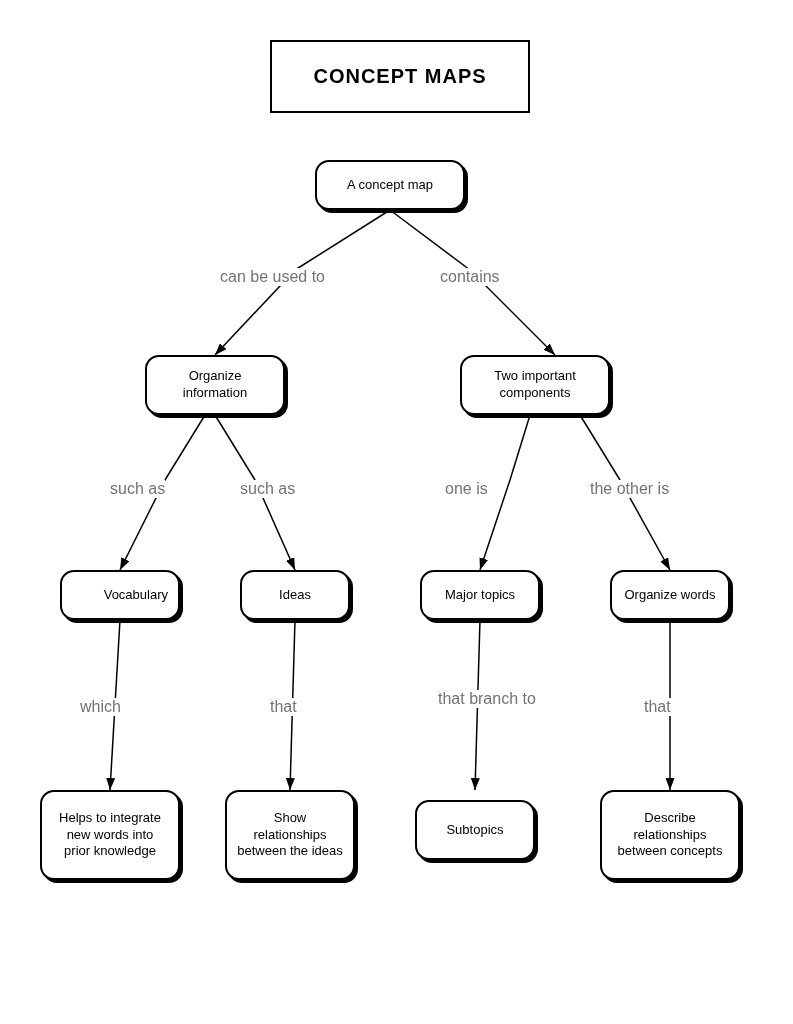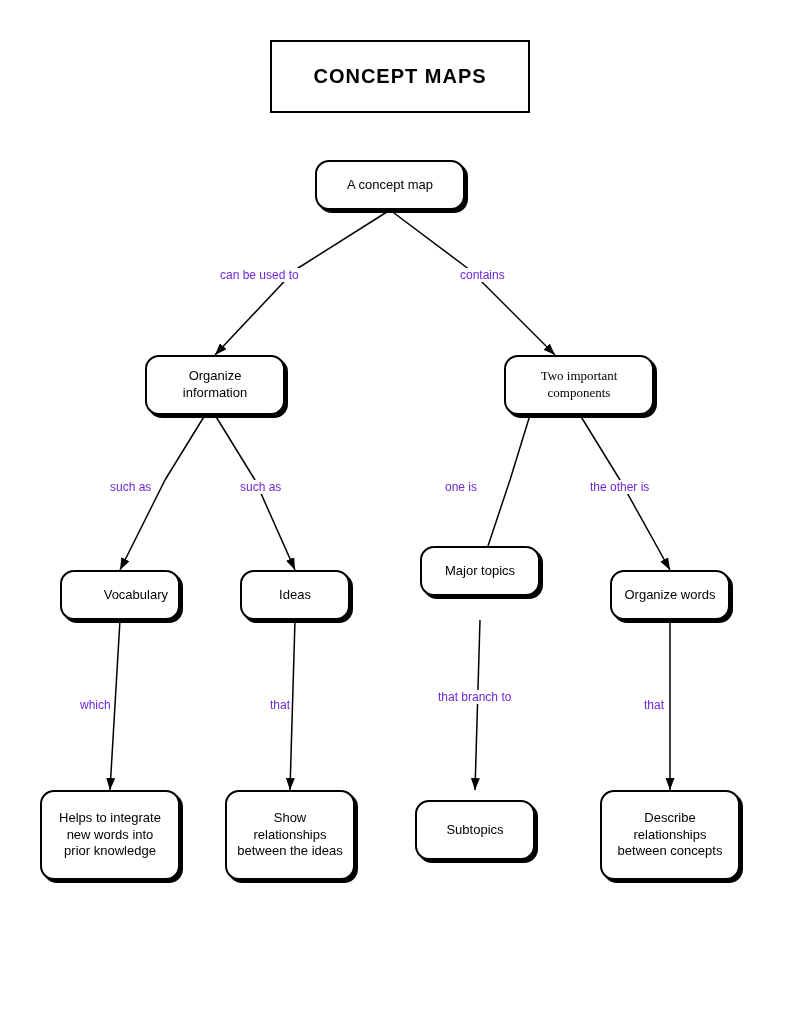--- a/index.html
+++ b/index.html
@@ -45,22 +45,22 @@
       align-items: center;
       justify-content: center;
       line-height: 1.3;
       box-shadow: 3px 3px 0px #000;
       padding: 20px 10px;
     }
 
     
     .link-label {
       position: absolute;
-      font-size: 12px;
-      color: #6d28d9;
+      font-size: 16px;
+      color: #737373;
       text-align: left;
       background: #fff;
     }
 
     
     .arrows-svg {
       position: absolute;
       top: 0;
       left: 0;
       width: 793px;
@@ -107,21 +107,21 @@
     <line x1="295" y1="620" x2="290" y2="790" stroke="#000" stroke-width="1.5" marker-end="url(#arrowhead)"></line>
 
     <line x1="480" y1="620" x2="475" y2="790" stroke="#000" stroke-width="1.5" marker-end="url(#arrowhead)"></line>
 
     <line x1="670" y1="620" x2="670" y2="790" stroke="#000" stroke-width="1.5" marker-end="url(#arrowhead)"></line>
   </svg>
 
   <div class="link-label" style="top:268px; left:220px;">
     <span>can be used to</span>
   </div>
-  <div class="link-label" style="top:268px; left:440px;margin-left:20px;">
+  <div class="link-label" style="top:268px; left:440px;">
     <span>contains</span>
   </div>
   <div class="link-label" style="top:480px; left:110px;">
     <span>such as</span>
   </div>
   <div class="link-label" style="top:480px; left:240px;">
     <span>such as</span>
   </div>
   <div class="link-label" style="top:480px; left:445px;">
     <span>one is</span>
@@ -143,33 +143,33 @@
   </div>
 
   <div class="node" style="top:160px; left:315px; width:150px; height:50px;">
     <span>A concept map</span>
   </div>
 
   <div class="node" style="top:355px; left:145px; width:140px; height:60px;">
     <span>Organize information</span>
   </div>
 
-  <div class="node" style="top:355px; left:504px; width:150px; height:60px;font-family:Liberation Serif, serif;">
+  <div class="node" style="top:355px; left:460px; width:150px; height:60px;">
     <span>Two important components</span>
   </div>
 
   <div class="node" style="top:570px; left:60px; width:120px; height:50px;justify-content:flex-end;">
     <span>Vocabulary</span>
   </div>
 
   <div class="node" style="top:570px; left:240px; width:110px; height:50px;">
     <span>Ideas</span>
   </div>
 
-  <div class="node" style="top:546px; left:420px; width:120px; height:50px;">
+  <div class="node" style="top:570px; left:420px; width:120px; height:50px;">
     <span>Major topics</span>
   </div>
 
   <div class="node" style="top:570px; left:610px; width:120px; height:50px;">
     <span>Organize words</span>
   </div>
 
   <div class="node" style="top:790px; left:225px; width:130px; height:90px;">
     <span>Show relationships between the ideas</span>
   </div>

